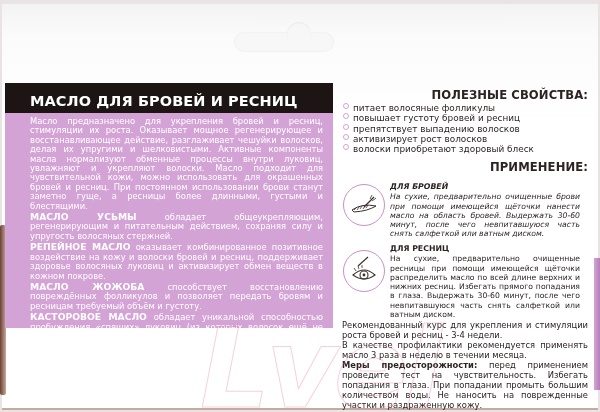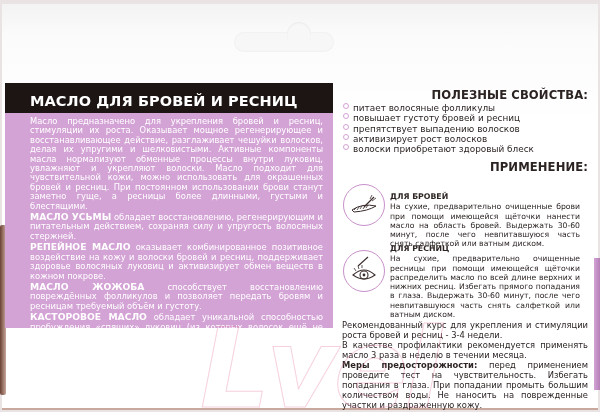--- a/index.html
+++ b/index.html
@@ -94,21 +94,21 @@
 </div>
 <div class="left-edge"></div>
 <div class="right-edge"></div>
 
 <div class="title-bar">
   <span>МАСЛО ДЛЯ БРОВЕЙ И РЕСНИЦ</span>
 </div>
 
 <div class="left-panel">
   <p>Масло предназначено для укрепления бровей и ресниц, стимуляции их роста. Оказывает мощное регенерирующее и восстанавливающее действие, разглаживает чешуйки волосков, делая их упругими и шелковистыми. Активные компоненты масла нормализуют обменные процессы внутри луковиц, увлажняют и укрепляют волоски. Масло подходит для чувствительной кожи, можно использовать для окрашенных бровей и ресниц. При постоянном использовании брови станут заметно гуще, а ресницы более длинными, густыми и блестящими.</p>
-  <p><b>МАСЛО УСЬМЫ</b><span> обладает восстановлению, регенерирующим и питательным действием, сохраняя силу и упругость волосяных стержней.</span></p>
+  <p><b>МАСЛО УСЬМЫ</b><span> обладает общеукрепляющим, регенерирующим и питательным действием, сохраняя силу и упругость волосяных стержней.</span></p>
   <p><b>РЕПЕЙНОЕ МАСЛО</b><span> оказывает комбинированное позитивное воздействие на кожу и волоски бровей и ресниц, поддерживает здоровье волосяных луковиц и активизирует обмен веществ в кожном покрове.</span></p>
   <p><b>МАСЛО ЖОЖОБА</b><span> способствует восстановлению повреждённых фолликулов и позволяет передать бровям и ресницам требуемый объём и густоту.</span></p>
   <p><b>КАСТОРОВОЕ МАСЛО</b><span> обладает уникальной способностью пробуждения «спящих» луковиц (из которых волосок ещё не проявился).</span></p>
   <p><b>МАСЛЯНЫЙ ЭКСТРАКТ РОМАШКИ</b><span> придаёт проведите эластичность и мягкий здоровый блеск.</span></p>
   <p><b>ВИТАМИН Е</b><span> предотвращает выпадение волосков, стимулируя их более активный рост, делает брови и ресницы более густыми, препятствуя истончению и ломкости.</span></p>
 </div>
 
 <div class="right-col">
   <div class="h-section">ПОЛЕЗНЫЕ СВОЙСТВА:</div>
   <ul class="props">
@@ -138,21 +138,21 @@
   <div class="usage">
     <div class="usage-block">
       <div class="usage-icon" style="top:8px;">
         <svg width="40" height="40" viewBox="0 0 40 40">
           <path d="M8 25 Q18 18 32 21 Q24 26 10 27 Z" fill="none" stroke="#3a2d2c" stroke-width="1"></path>
           <path d="M10 25 L12 23 M13 25 L15 22 M16 24 L18 21 M19 24 L21 21 M22 23 L24 20" stroke="#3a2d2c" stroke-width="0.8"></path>
           <path d="M20 22 L30 12" stroke="#3a2d2c" stroke-width="1.2"></path>
           <path d="M26 14 L28 10 M28 16 L32 13" stroke="#3a2d2c" stroke-width="0.8"></path>
         </svg>
       </div>
-      <div class="usage-text" style="top:16px;">
+      <div class="usage-text" style="top:6px;font-style:italic;">
         <div class="usage-sub">ДЛЯ БРОВЕЙ</div>
         <div class="usage-body">На сухие, предварительно очищенные брови при помощи имеющейся щёточки нанести масло на область бровей. Выдержать 30-60 минут, после чего невпитавшуюся часть снять салфеткой или ватным диском.</div>
       </div>
     </div>
     <div class="usage-block" style="height:76px;">
       <div class="usage-icon" style="top:6px;">
         <svg width="40" height="40" viewBox="0 0 40 40">
           <path d="M9 24 Q20 14 31 24 Q20 32 9 24 Z" fill="none" stroke="#3a2d2c" stroke-width="1.1"></path>
           <circle cx="20" cy="24" r="4" fill="none" stroke="#3a2d2c" stroke-width="1.1"></circle>
           <circle cx="20" cy="24" r="1.4" fill="#3a2d2c"></circle>

